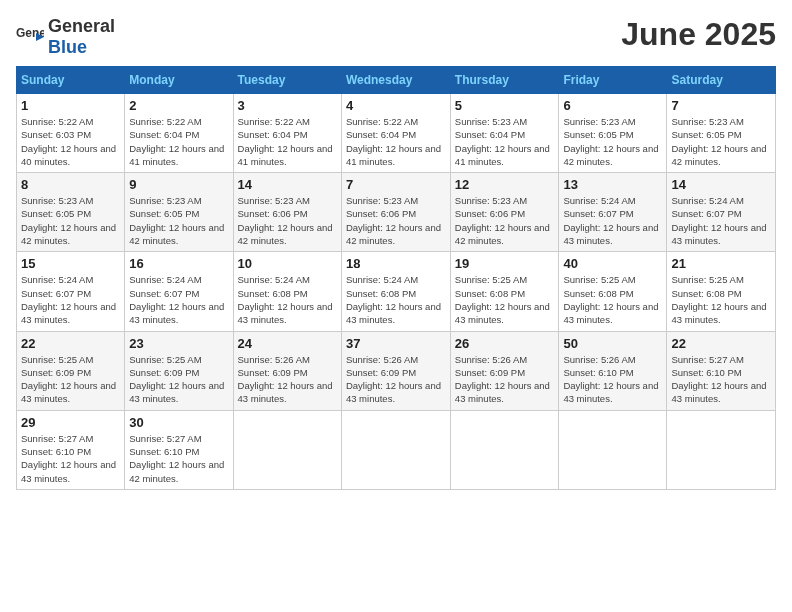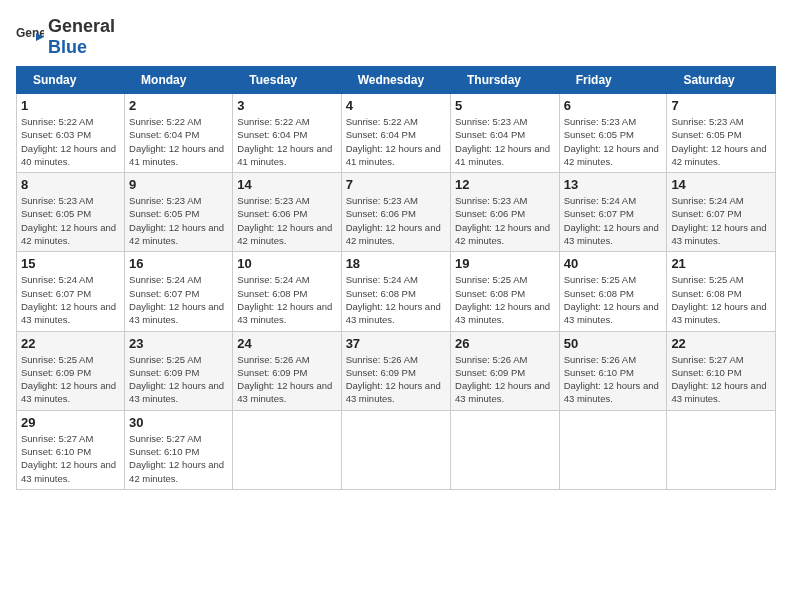--- a/index.html
+++ b/index.html
@@ -37,22 +37,22 @@
       font-size: 14px;
       color: #555;
     }
     .calendar-table {
       width: 100%;
       border-collapse: collapse;
       font-size: 11px;
     }
     .calendar-table th {
       background-color: #1a5fa8;
-      color: #ffffff;
-      padding: 6px 16px;
+      color: #7dd3fc;
+      padding: 6px 4px;
       text-align: left;
       font-size: 12px;
       font-weight: bold;
       border: 1px solid #1a5fa8;
     }
     .calendar-table td {
       border: 1px solid #ccc;
       vertical-align: top;
       padding: 4px;
       width: 110px;
@@ -86,20 +86,21 @@
     <svg class="logo-icon" viewBox="0 0 28 28" xmlns="http://www.w3.org/2000/svg">
       <text x="0" y="14" font-size="12" font-weight="bold" fill="#333">General</text>
       <polygon points="20,10 28,14 20,18" fill="#1a5fa8"></polygon>
     </svg>
     <div>
       <span style="font-size:18px;font-weight:bold;color:#333;">General</span><br>
       <span style="font-size:18px;font-weight:bold;color:#1a5fa8;">Blue</span>
     </div>
   </div>
   <div class="title-area">
+    <div class="month-title">June 2025</div>
   </div>
 </div>
 
 <table class="calendar-table">
   <thead>
     <tr>
       <th>Sunday</th>
       <th>Monday</th>
       <th>Tuesday</th>
       <th>Wednesday</th>

